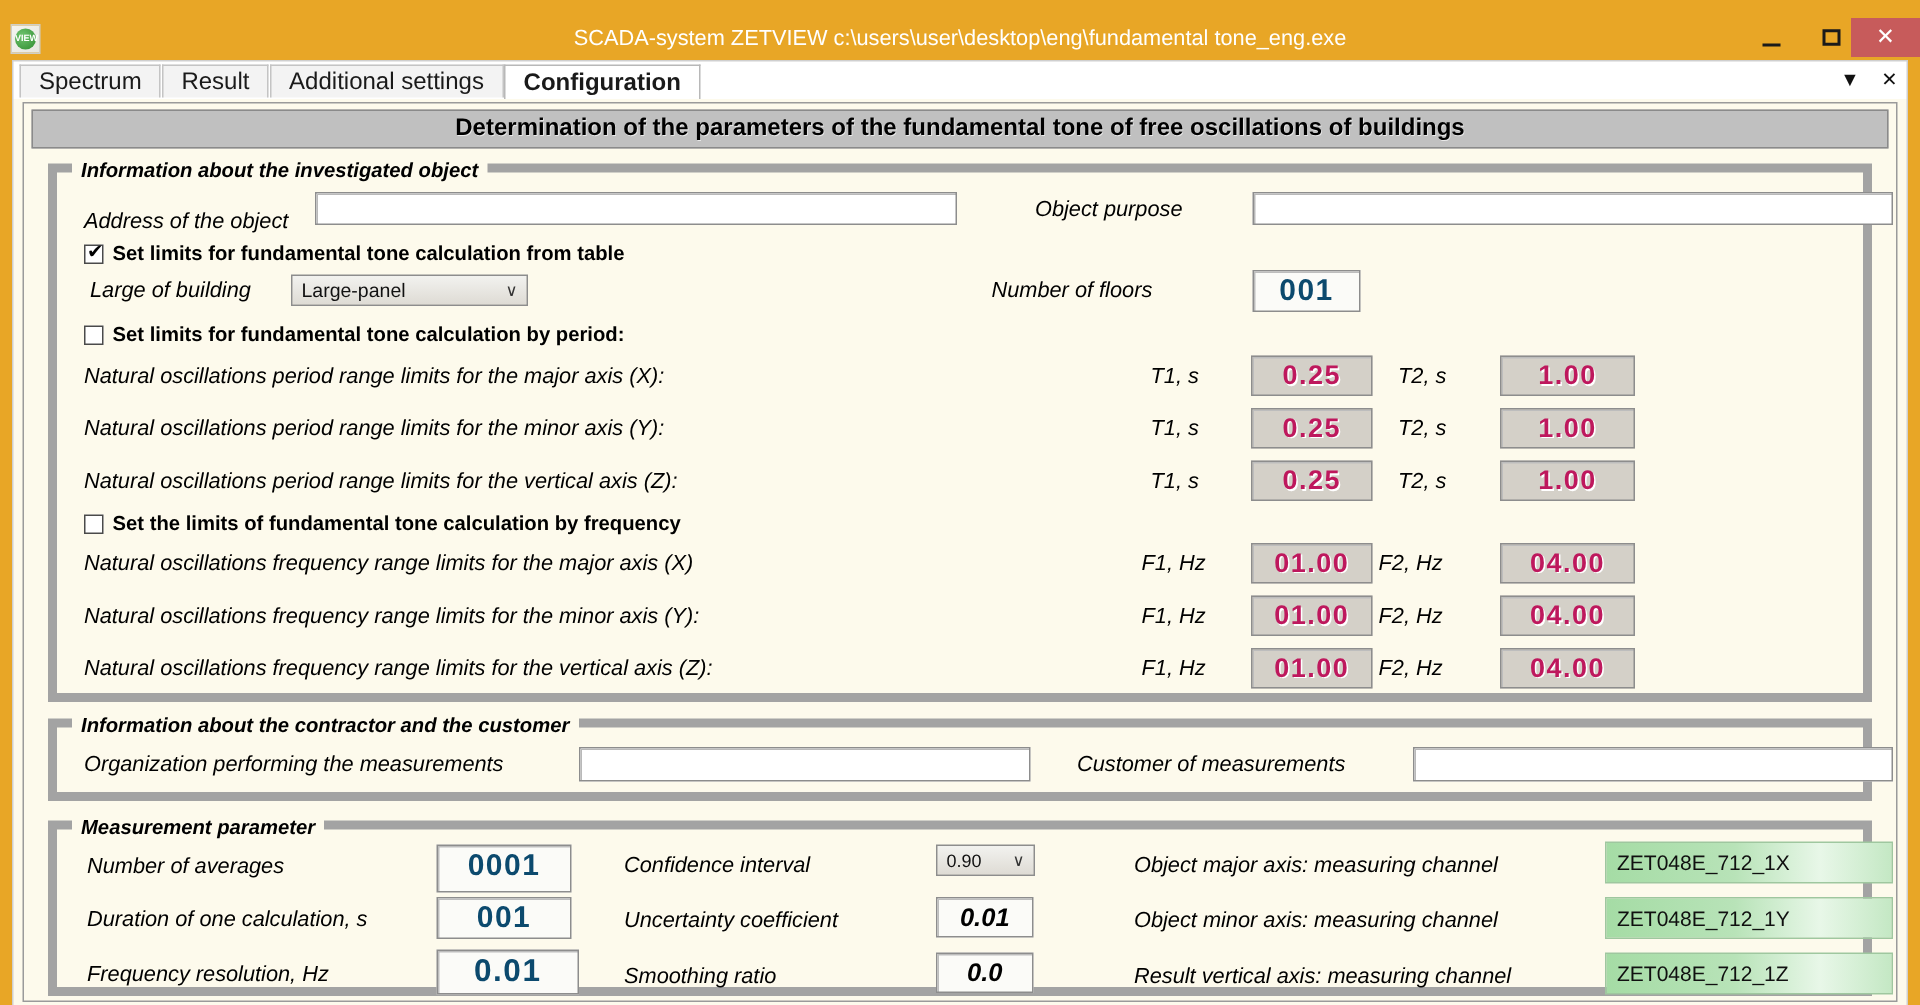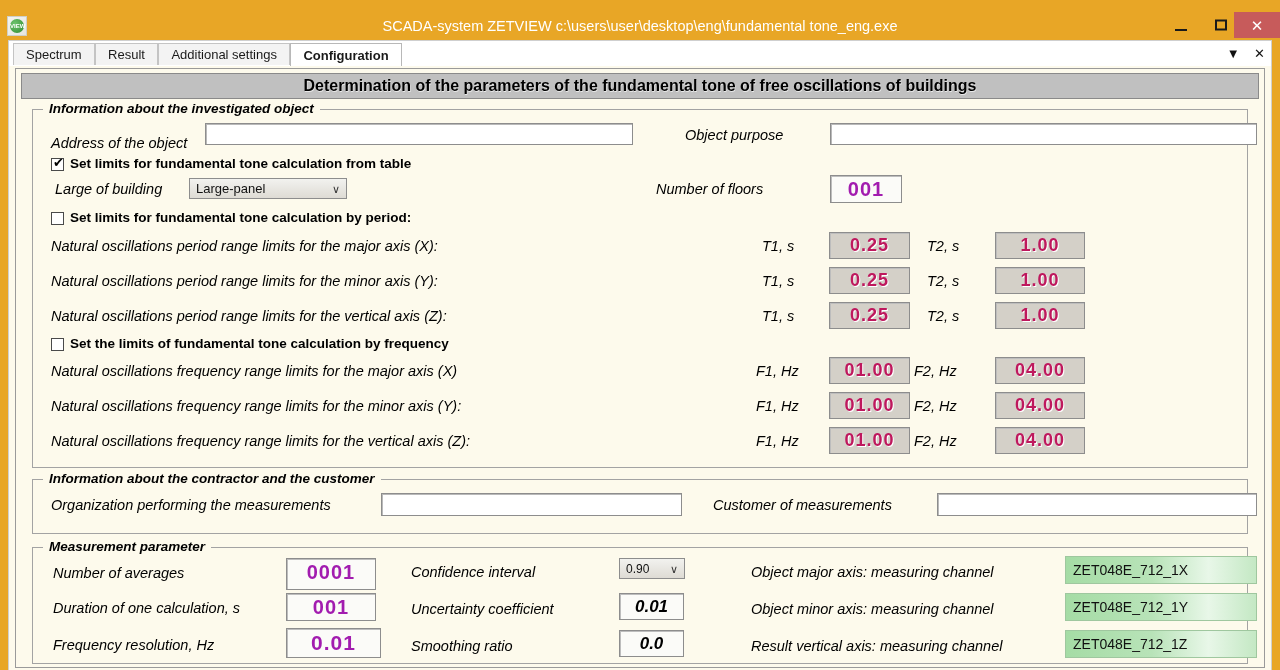--- a/index.html
+++ b/index.html
@@ -87,21 +87,21 @@
     border-bottom: none;
     box-sizing: border-box;
   }
   #tabs { position: absolute; left: 4px; top: 2px; height: 24px; }
   .tab {
     position: relative;
     display: inline-block;
     height: 22px; line-height: 22px;
     padding: 0 12px 0 12px;
     margin-right: -4px;
-    font-size: 13px;
+    font-size: 16px;
     color: #1a1a1a;
     background: #f3f3f3;
     border: 1px solid #c4c4c4;
     border-bottom: none;
     border-radius: 0;
     box-sizing: border-box;
     font-family: "Liberation Sans", sans-serif;
     transform: skewX(0deg);
     cursor: default;
     vertical-align: top;
@@ -154,21 +154,21 @@
     font-size: 16px;
     font-weight: bold;
     color: #000000;
     font-family: "Liberation Sans", sans-serif;
     text-shadow: 0.5px 0.5px 0 #e9e9e9;
   }
 
   
   .groupbox {
     position: absolute;
-    border: 1px solid #a3a3a3;
+    border: 6px solid #a3a3a3;
     box-sizing: border-box;
     background: transparent;
     padding-left: 29px;
   }
   .groupbox > .gb-title {
     position: absolute;
     left: 10px; top: -9px;
     height: 16px; line-height: 16px;
     padding: 0 6px;
     background: #fdfaec;
@@ -205,21 +205,21 @@
   }
 
   
   .numbox {
     position: absolute;
     background: #fbfbf8;
     border: 1px solid #8d8d8d;
     box-shadow: inset 1px 1px 0 #bdbdbd;
     box-sizing: border-box;
     text-align: center;
-    color: #a21caf;
+    color: #0c4a6e;
     font-weight: bold;
     font-family: "Liberation Sans", sans-serif;
     letter-spacing: 1px;
   }
   .numbox.disabled {
     background: #d4d0c8;
     color: #be185d;
     text-shadow: 1px 1px 0 #ffffff;
   }
 

